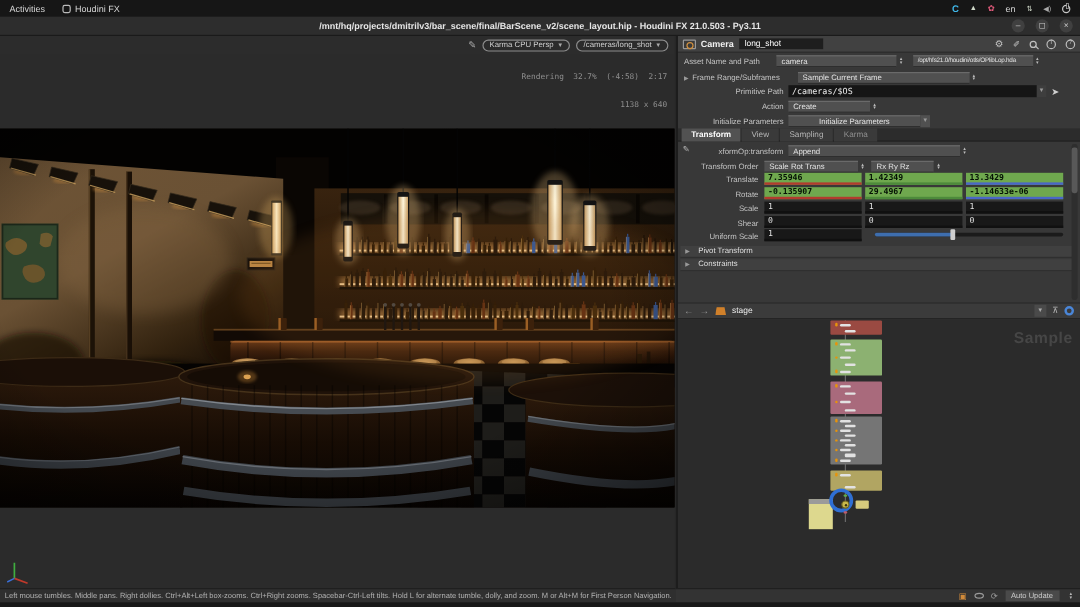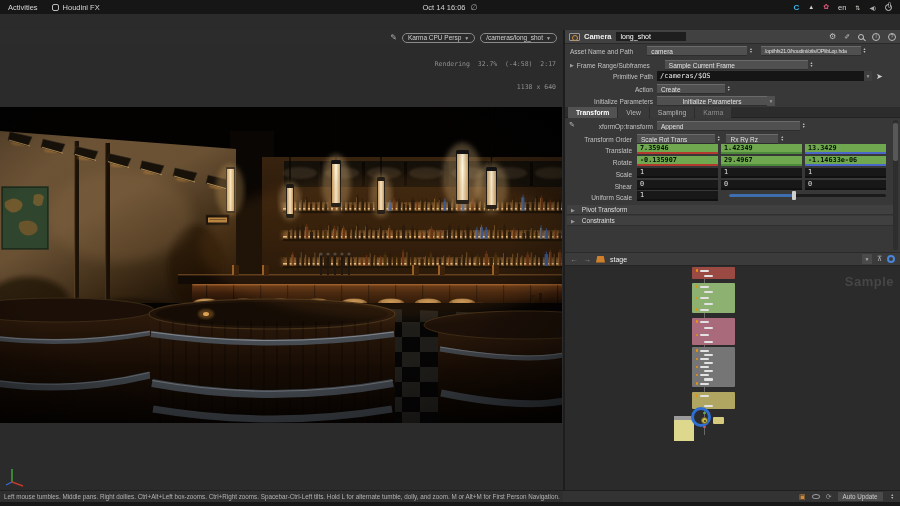--- a/index.html
+++ b/index.html
@@ -134,35 +134,39 @@
 <div class="screen">
 
   <div class="sysbar">
     <div class="left">
       <span>Activities</span>
       <span class="appmenu">
         <span class="hbox-icon"></span>
         <span>Houdini FX</span>
       </span>
     </div>
-    <div class="center">
-      <span>Oct 14 16:06</span>
-      <span class="nullg">∅</span>
-    </div>
     <div class="right">
       <span class="tray-c">C</span>
       <span class="tray-wifi">▲</span>
       <span class="tray-paw">✿</span>
       <span>en</span>
       <span class="tray-wifi">⇅</span>
       <span class="nullg" style="font-size:6px">◀)</span>
       <span class="pwr"></span>
     </div>
   </div>
 
+  <div class="titlebar">
+    <span class="ttl">/mnt/hq/projects/dmitrilv3/bar_scene/final/BarScene_v2/scene_layout.hip - Houdini FX 21.0.503 - Py3.11</span>
+    <div class="winbtns">
+      <span class="winbtn">–</span>
+      <span class="winbtn">◻</span>
+      <span class="winbtn">×</span>
+    </div>
+  </div>
 
   <div class="viewport">
     <div class="vp-toolbar">
       <span class="pencil">✎</span>
       <span class="pill">
         <span>Karma CPU Persp</span>
           <span class="dd">▼</span>
       </span>
       <span class="pill">
         <span>/cameras/long_shot</span>

